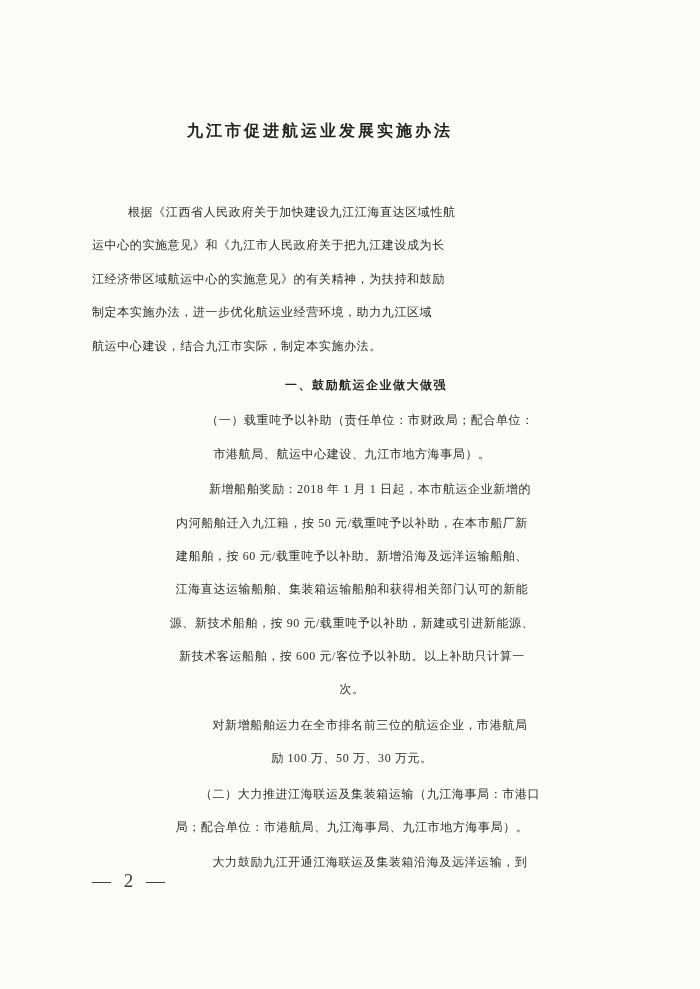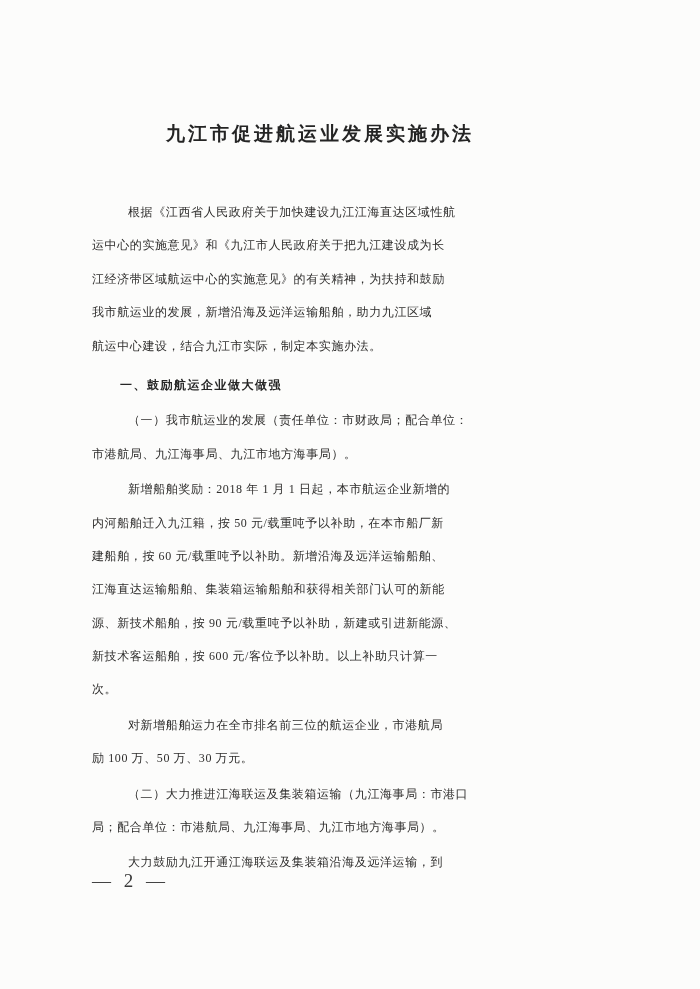--- a/index.html
+++ b/index.html
@@ -13,32 +13,32 @@
     font-family: "Liberation Serif", "DejaVu Serif", serif;
   }
   .doc-title {
     position: absolute;
     top: 121px;
     left: 0;
     width: 640px;
     text-align: center;
     font-family: "Liberation Sans", "DejaVu Sans", sans-serif;
     font-weight: 700;
-    font-size: 19px;
+    font-size: 16px;
     letter-spacing: 3px;
     color: #242424;
   }
   .doc-body {
     position: absolute;
     top: 196px;
     left: 92px;
     width: 520px;
   }
   .para { margin: 0; }
-  .para + .para { margin-top: 2px; }
+  .para + .para { margin-top: 2px; text-align: center; }
   .para.heading-para { margin-top: 6px; margin-bottom: 2px; }
   .line {
     height: 33.4px;
     line-height: 33.4px;
     white-space: nowrap;
     font-size: 12px;
     letter-spacing: 0.6px;
     color: #2e2d2c;
   }
   .line.indent { padding-left: 36px; }
@@ -64,31 +64,31 @@
 <div class="page">
 
   <h1 class="doc-title">九江市促进航运业发展实施办法</h1>
 
   <div class="doc-body">
 
     <div class="para">
       <div class="line indent">根据《江西省人民政府关于加快建设九江江海直达区域性航</div>
       <div class="line">运中心的实施意见》和《九江市人民政府关于把九江建设成为长</div>
       <div class="line">江经济带区域航运中心的实施意见》的有关精神，为扶持和鼓励</div>
-      <div class="line">我市航运业的发展，新增沿海及远洋运输船舶，助力九江区域</div>
+      <div class="line">制定本实施办法，进一步优化航运业经营环境，助力九江区域</div>
       <div class="line">航运中心建设，结合九江市实际，制定本实施办法。</div>
     </div>
 
     <div class="para heading-para">
       <div class="line">一、鼓励航运企业做大做强</div>
     </div>
 
     <div class="para">
-      <div class="line indent">（一）我市航运业的发展（责任单位：市财政局；配合单位：</div>
-      <div class="line">市港航局、九江海事局、九江市地方海事局）。</div>
+      <div class="line indent">（一）载重吨予以补助（责任单位：市财政局；配合单位：</div>
+      <div class="line">市港航局、航运中心建设、九江市地方海事局）。</div>
     </div>
 
     <div class="para">
       <div class="line indent">新增船舶奖励：2018 年 1 月 1 日起，本市航运企业新增的</div>
       <div class="line">内河船舶迁入九江籍，按 50 元/载重吨予以补助，在本市船厂新</div>
       <div class="line">建船舶，按 60 元/载重吨予以补助。新增沿海及远洋运输船舶、</div>
       <div class="line">江海直达运输船舶、集装箱运输船舶和获得相关部门认可的新能</div>
       <div class="line">源、新技术船舶，按 90 元/载重吨予以补助，新建或引进新能源、</div>
       <div class="line">新技术客运船舶，按 600 元/客位予以补助。以上补助只计算一</div>
       <div class="line">次。</div>

